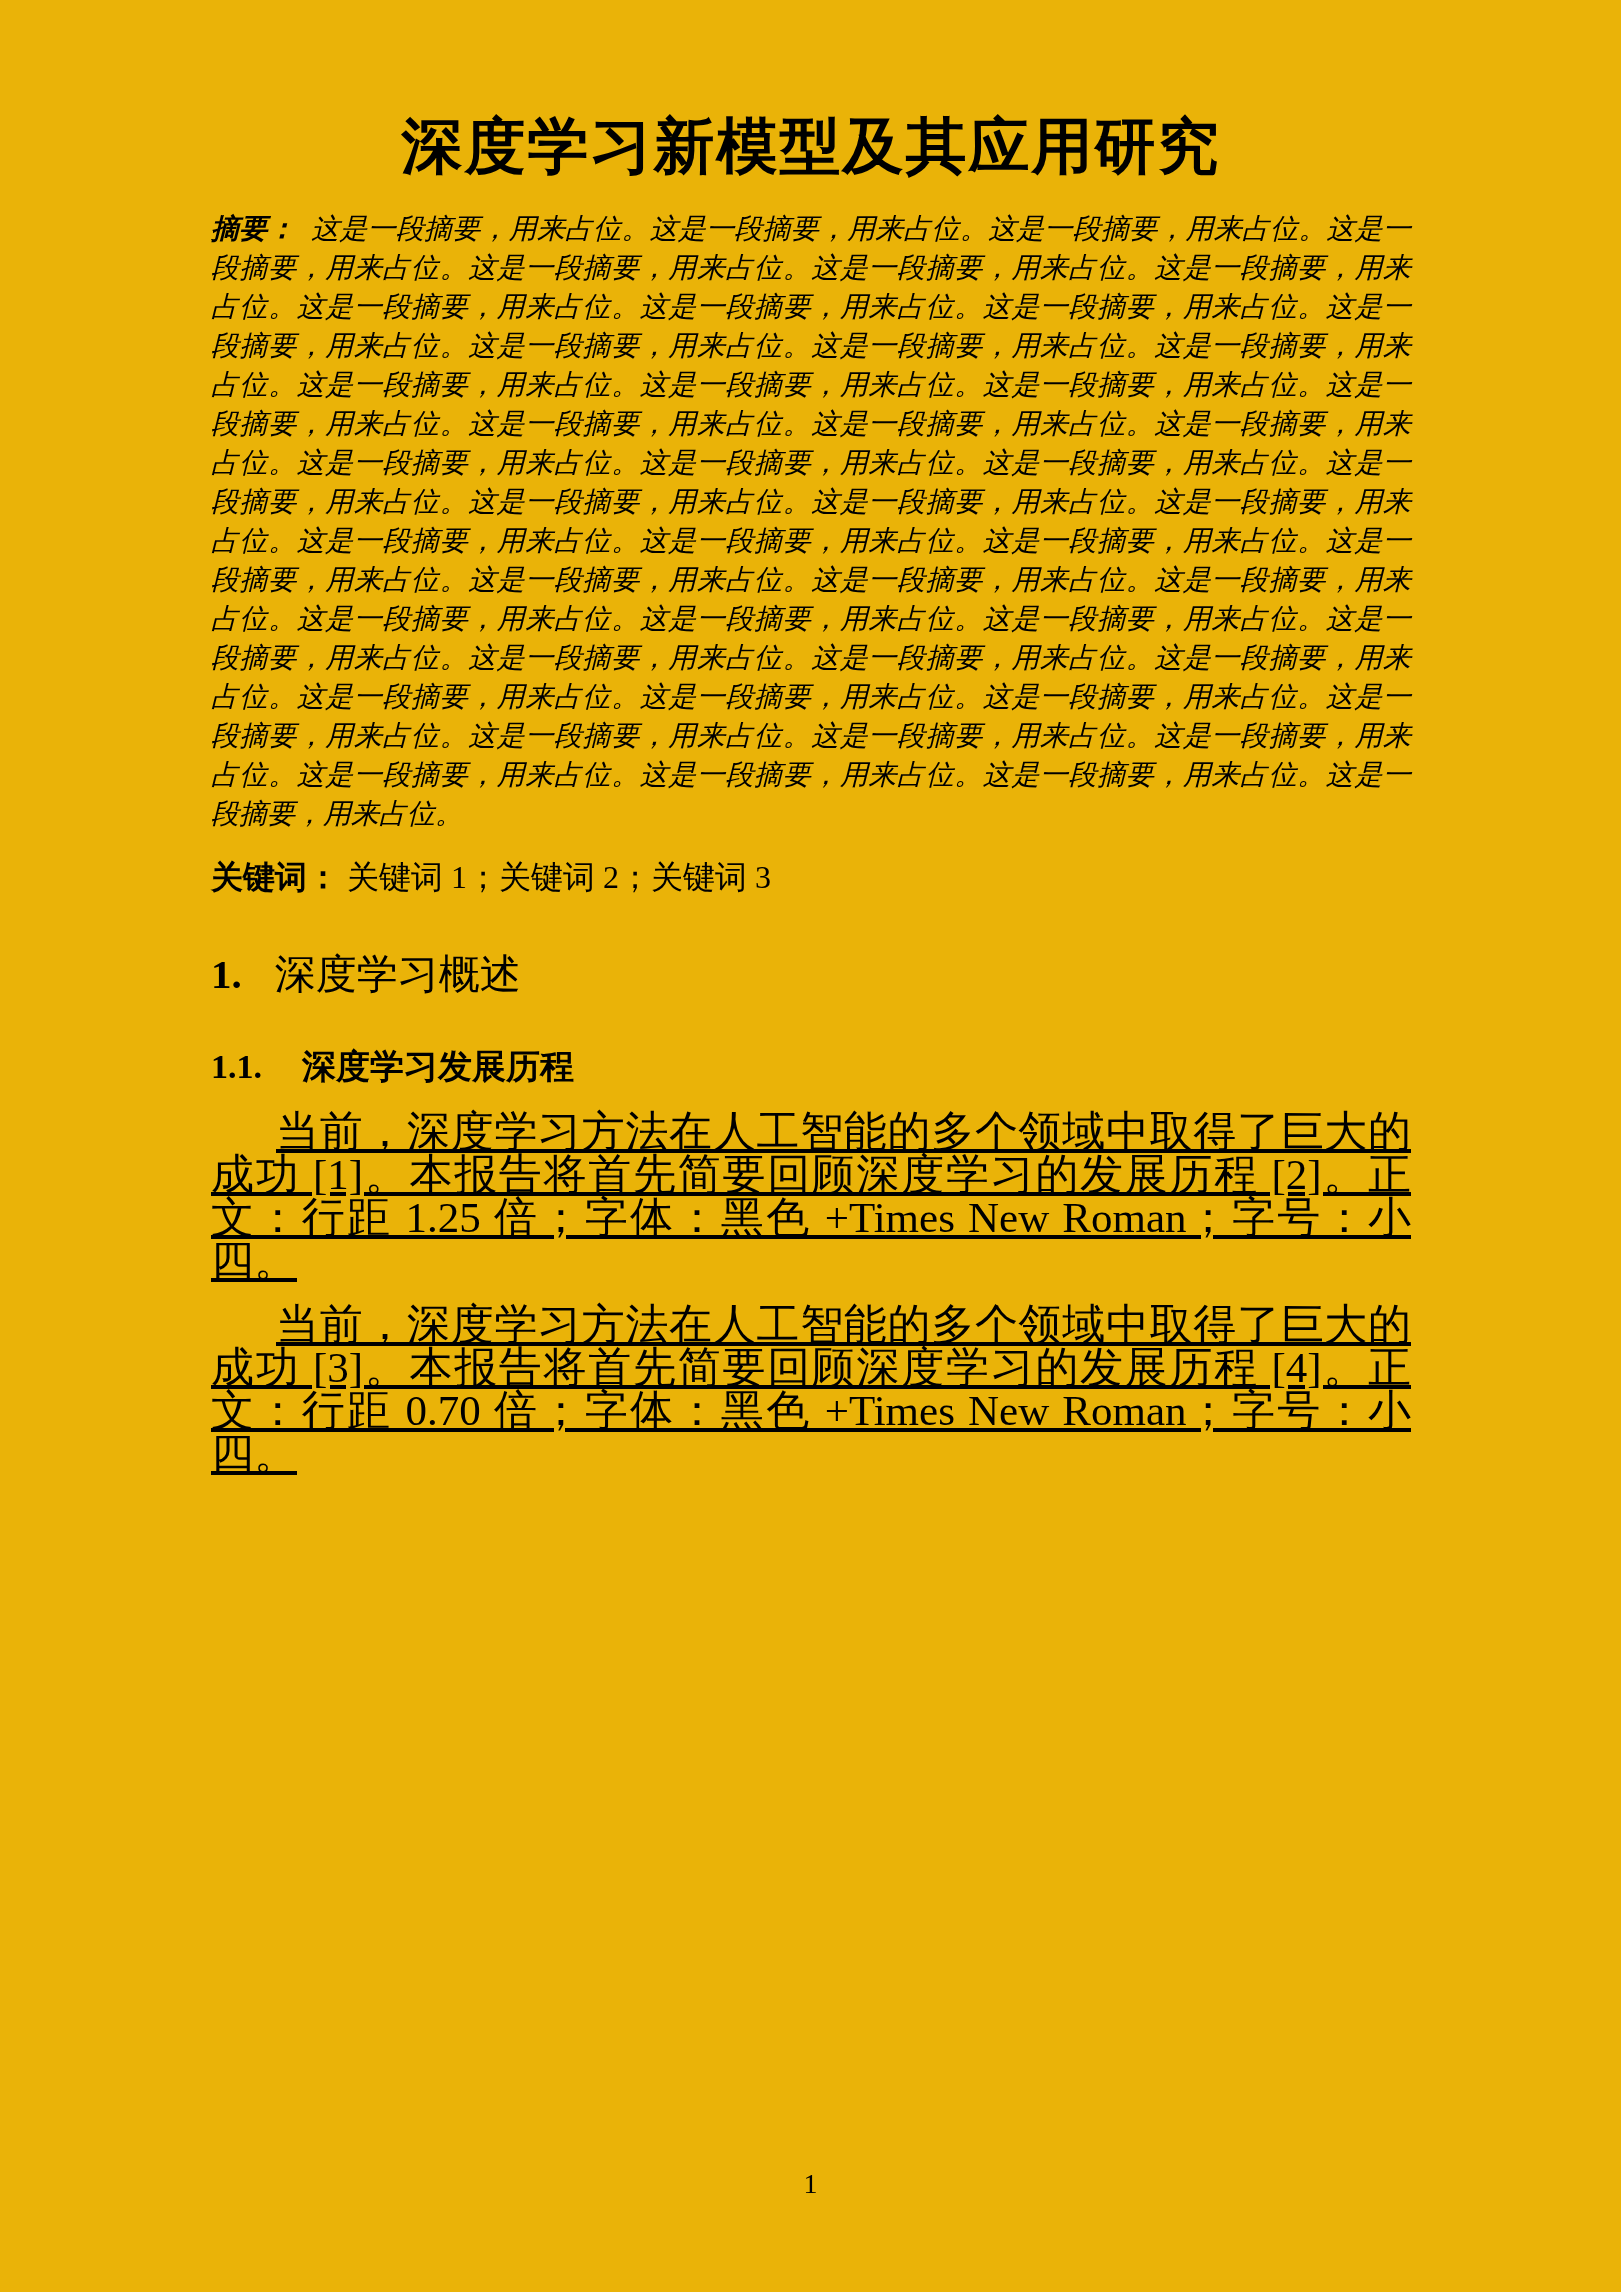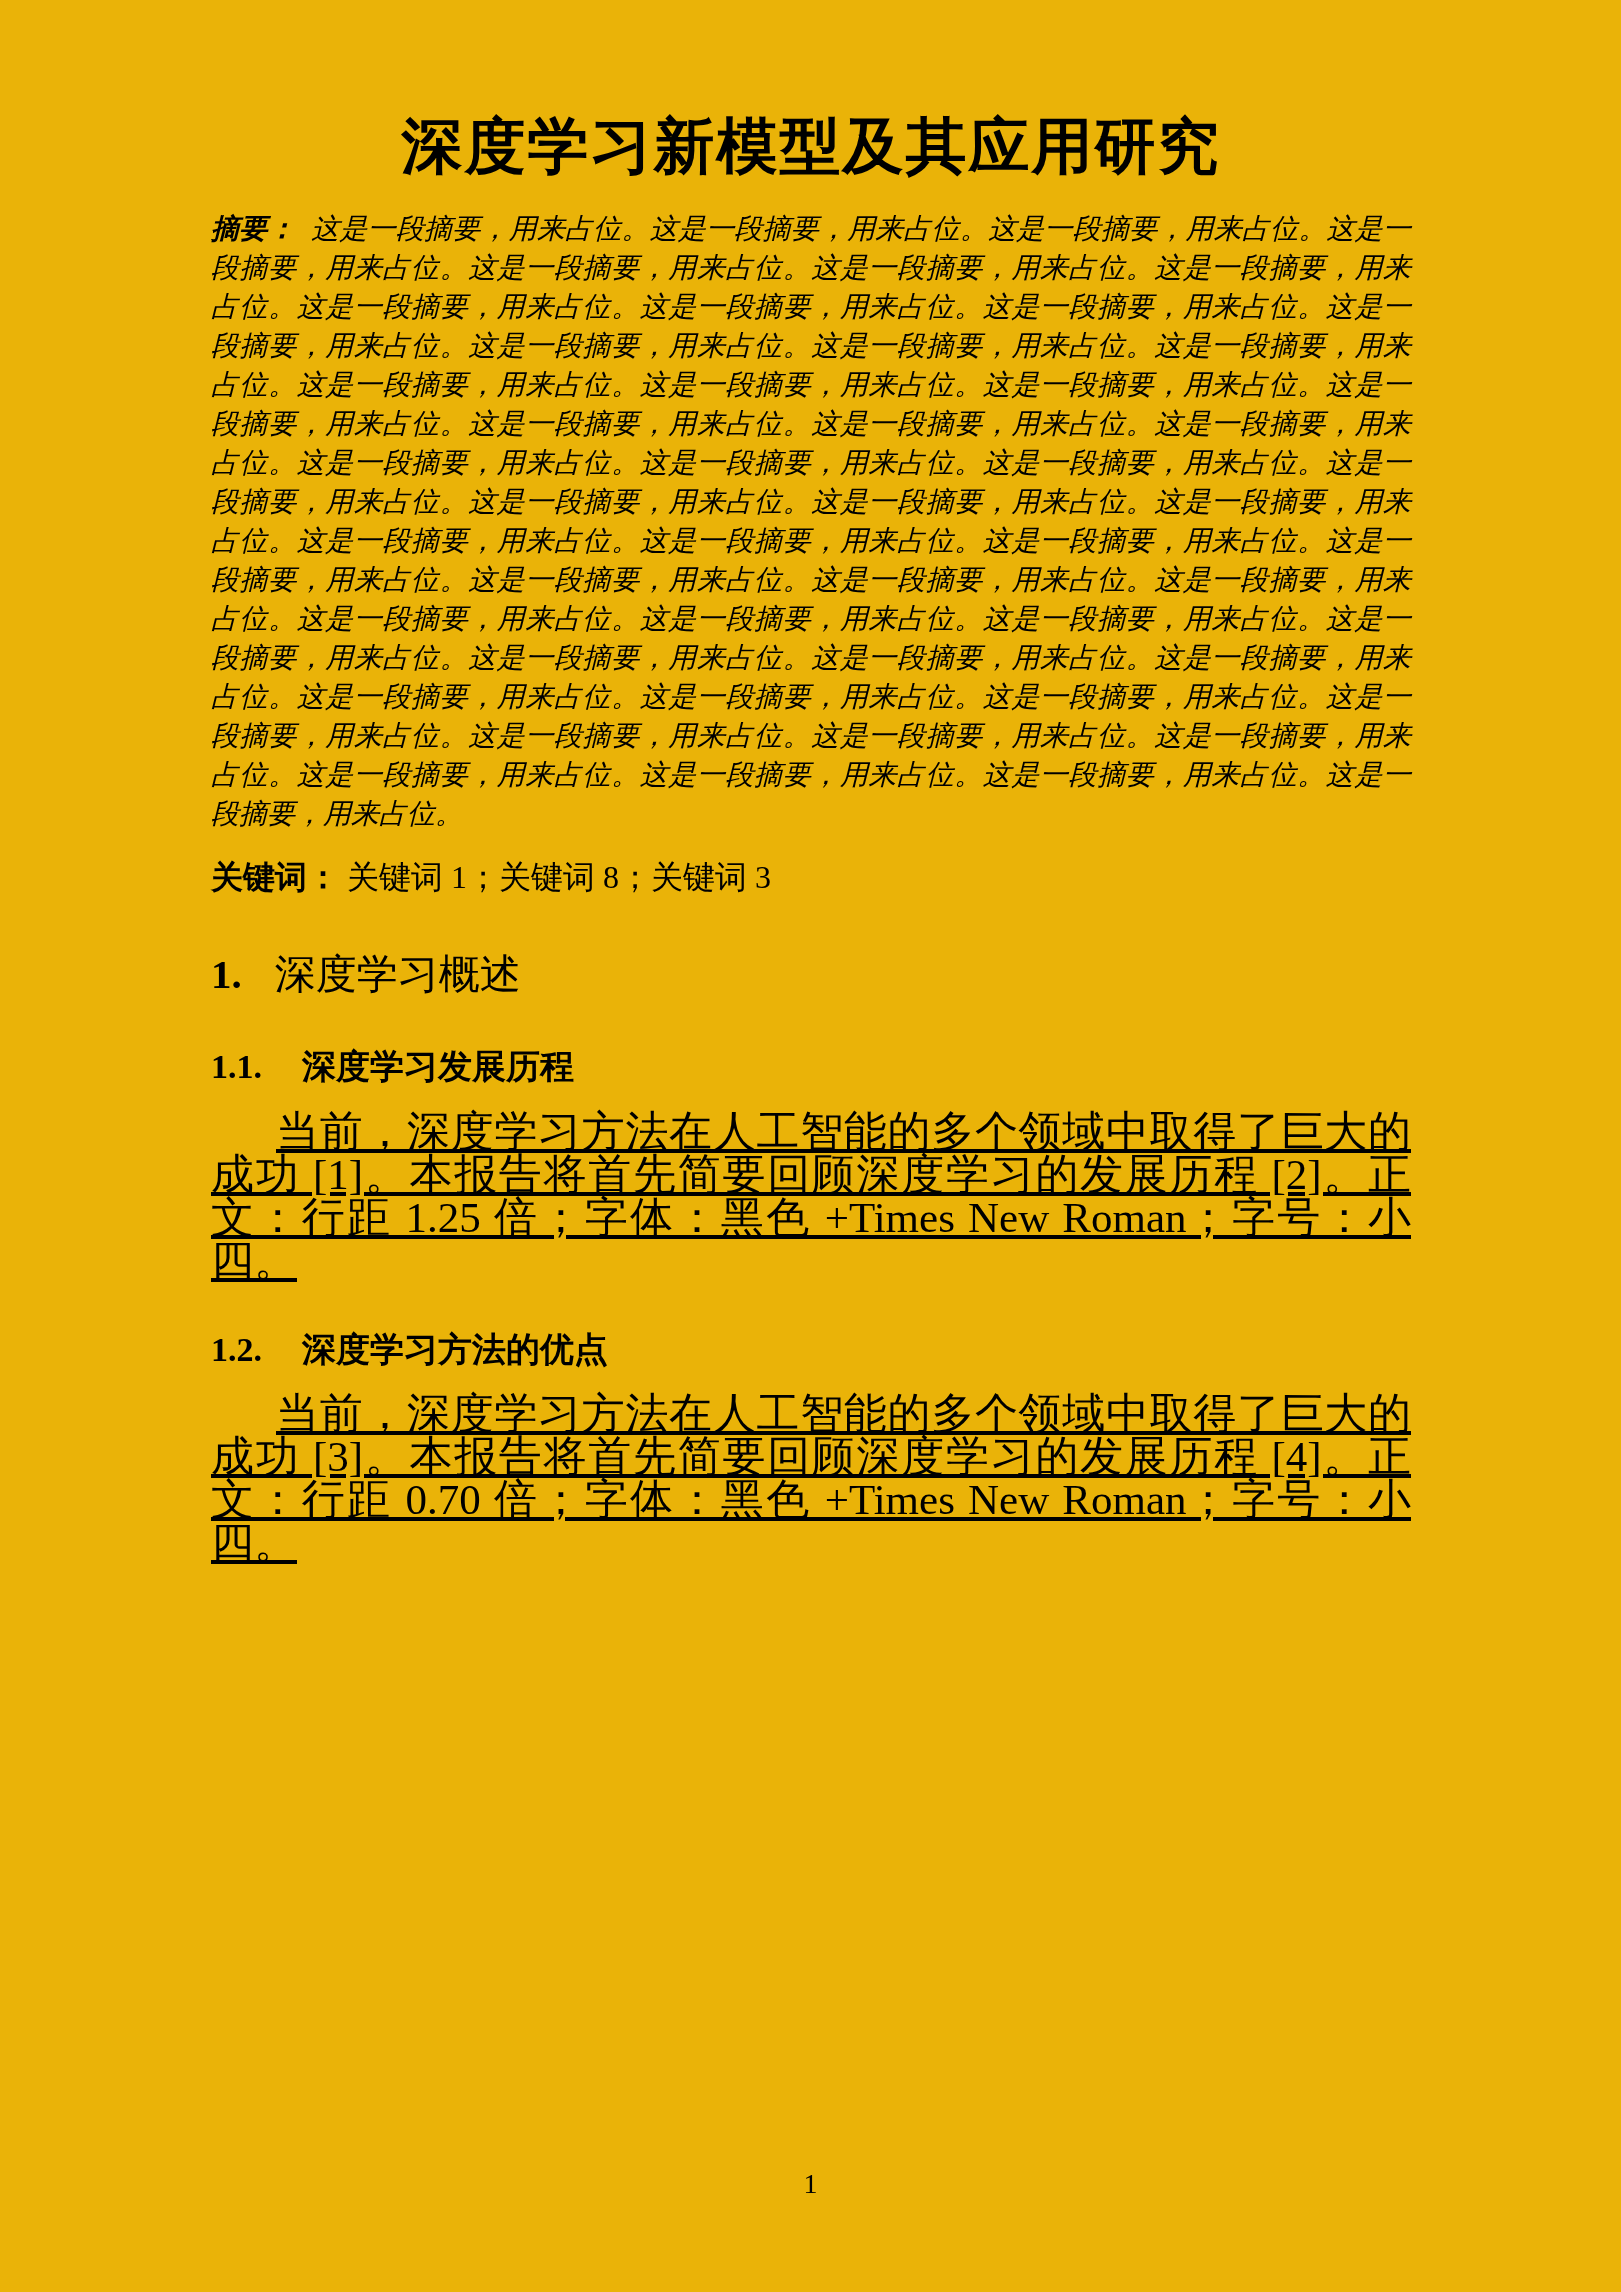--- a/index.html
+++ b/index.html
@@ -105,36 +105,33 @@
 <div class="page">
   <div class="content">
 
     <h1 class="doc-title">深度学习新模型及其应用研究</h1>
 
     <p class="abstract">
       <span class="label">摘要：</span><span>这是一段摘要，用来占位。这是一段摘要，用来占位。这是一段摘要，用来占位。这是一段摘要，用来占位。这是一段摘要，用来占位。这是一段摘要，用来占位。这是一段摘要，用来占位。这是一段摘要，用来占位。这是一段摘要，用来占位。这是一段摘要，用来占位。这是一段摘要，用来占位。这是一段摘要，用来占位。这是一段摘要，用来占位。这是一段摘要，用来占位。这是一段摘要，用来占位。这是一段摘要，用来占位。这是一段摘要，用来占位。这是一段摘要，用来占位。这是一段摘要，用来占位。这是一段摘要，用来占位。这是一段摘要，用来占位。这是一段摘要，用来占位。这是一段摘要，用来占位。这是一段摘要，用来占位。这是一段摘要，用来占位。这是一段摘要，用来占位。这是一段摘要，用来占位。这是一段摘要，用来占位。这是一段摘要，用来占位。这是一段摘要，用来占位。这是一段摘要，用来占位。这是一段摘要，用来占位。这是一段摘要，用来占位。这是一段摘要，用来占位。这是一段摘要，用来占位。这是一段摘要，用来占位。这是一段摘要，用来占位。这是一段摘要，用来占位。这是一段摘要，用来占位。这是一段摘要，用来占位。这是一段摘要，用来占位。这是一段摘要，用来占位。这是一段摘要，用来占位。这是一段摘要，用来占位。这是一段摘要，用来占位。这是一段摘要，用来占位。这是一段摘要，用来占位。这是一段摘要，用来占位。这是一段摘要，用来占位。这是一段摘要，用来占位。这是一段摘要，用来占位。这是一段摘要，用来占位。这是一段摘要，用来占位。</span>
     </p>
 
     <p class="keywords">
-      <span class="label">关键词：</span><span>关键词 1；关键词 8；关键词 3</span>
+      <span class="label">关键词：</span><span>关键词 1；关键词 2；关键词 3</span>
     </p>
 
     <div class="h1">
       <span class="num">1.</span><span class="txt">深度学习概述</span>
     </div>
 
     <div class="h2">
       <span class="num">1.1.</span><span class="txt">深度学习发展历程</span>
     </div>
 
     <p class="body-para">当前，深度学习方法在人工智能的多个领域中取得了巨大的成功 [1]。本报告将首先简要回顾深度学习的发展历程 [2]。正文：行距 1.25 倍；字体：黑色 +Times New Roman；字号：小四。</p>
 
-    <div class="h2">
-      <span class="num">1.2.</span><span class="txt">深度学习方法的优点</span>
-    </div>
 
     <p class="body-para">当前，深度学习方法在人工智能的多个领域中取得了巨大的成功 [3]。本报告将首先简要回顾深度学习的发展历程 [4]。正文：行距 0.70 倍；字体：黑色 +Times New Roman；字号：小四。</p>
 
   </div>
 
   <div class="page-number">1</div>
 </div>
 
 
 </body></html>

